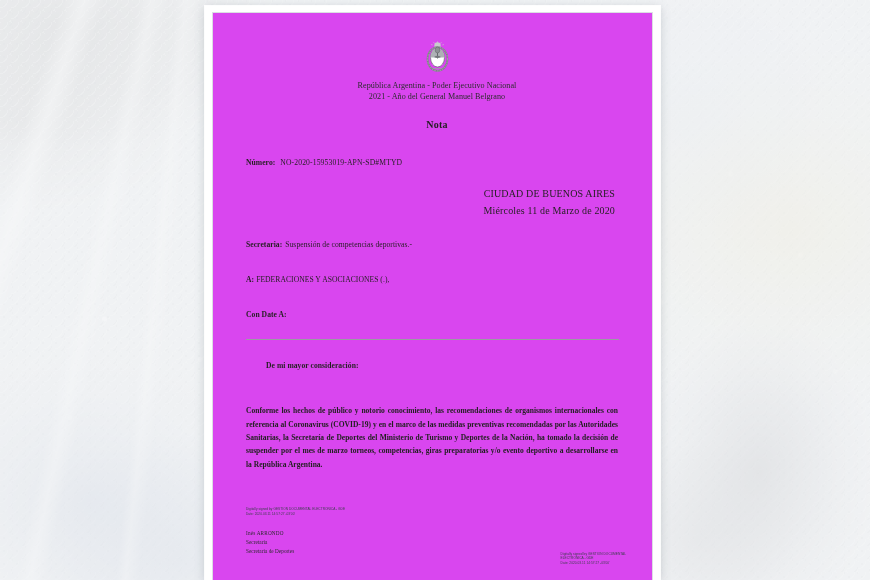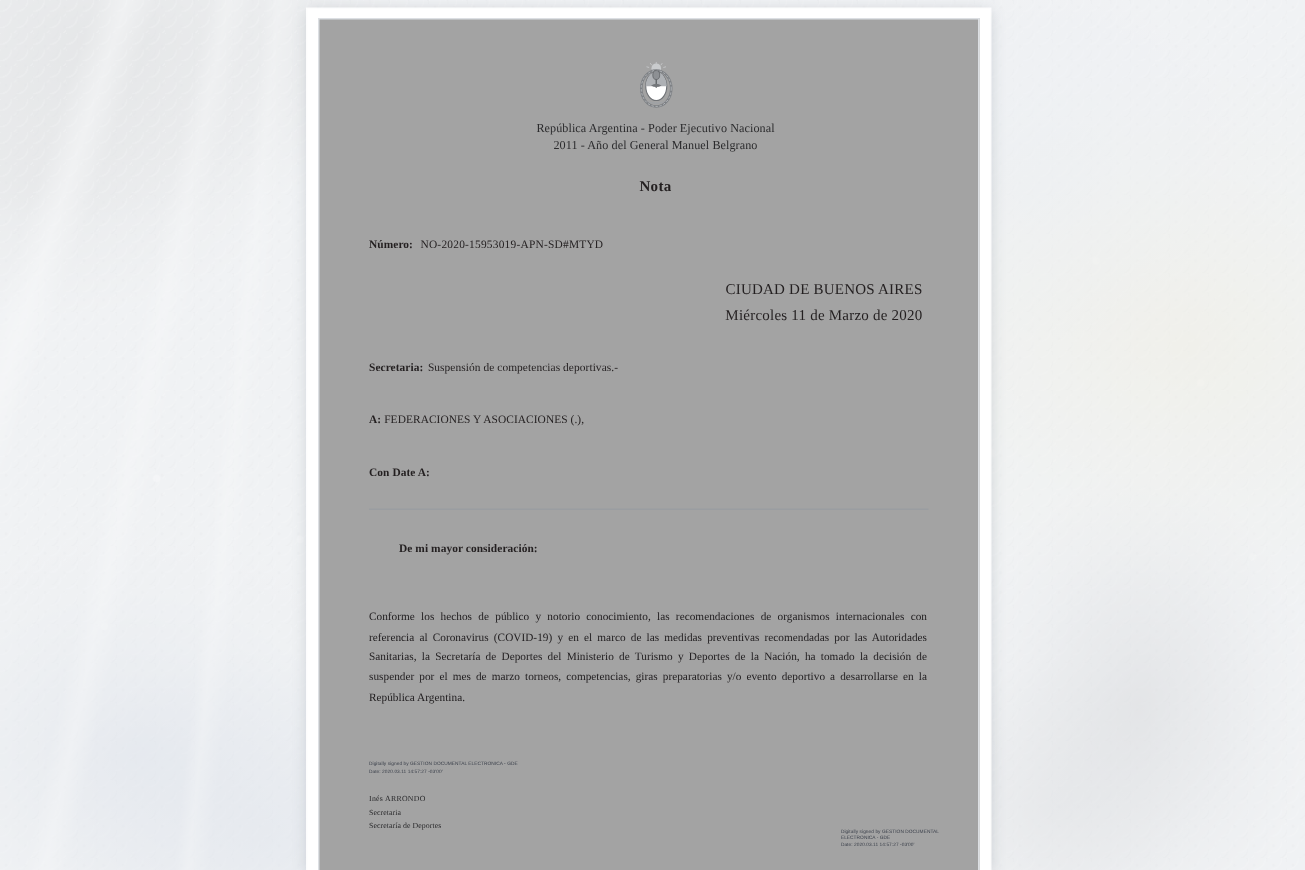--- a/index.html
+++ b/index.html
@@ -96,21 +96,21 @@
     background: #ffffff;
     box-shadow: 0 0 0 1px rgba(255,255,255,.9),
                 0 2px 10px rgba(90,100,115,.28);
   }
   .page {
     position: absolute;
     left: 212px;
     top: 12px;
     width: 441px;
     height: 568px;
-    background: #a3a3a3;
+    background: #d946ef;
     border: 1px solid #dcdfe3;
     border-bottom: none;
     box-sizing: border-box;
     overflow: hidden;
   }
   .page-inner {
     position: absolute;
     left: 0; top: 0; right: 0; bottom: 0;
     padding: 18px 24px 0 33px;
     box-sizing: border-box;
@@ -193,20 +193,21 @@
 
   
   .body-copy {
     margin-top: 33px;
     margin-right: 10px;
     font-size: 7.5px;
     line-height: 1.78;
     text-align: justify;
     letter-spacing: .02px;
     color: #232022;
+    font-weight: bold;
   }
   .closing {
     margin-top: 26px;
     font-size: 7.5px;
     letter-spacing: .05px;
   }
 
   
   .sig-block {
     margin-top: 36px;
@@ -282,21 +283,21 @@
 
       <rect x="26.1" y="14" width="1.8" height="21" fill="#5f6266"></rect>
       <path d="M20 32 q7 -5 14 0 q-7 4 -14 0 Z" fill="#73767a"></path>
       <ellipse cx="27" cy="18" rx="4.6" ry="6" fill="#8d9094" stroke="#5f6266" stroke-width="1"></ellipse>
 
       <path d="M12 52 q15 9 30 0 q-15 5 -30 0 Z" fill="#9fa2a6"></path>
     </svg>
 
     <div class="org-lines">
       <div>República Argentina - Poder Ejecutivo Nacional</div>
-      <div>2011 - Año del General Manuel Belgrano</div>
+      <div>2021 - Año del General Manuel Belgrano</div>
     </div>
 
     <div class="doc-kind">Nota</div>
 
     <div class="meta">
 
       <div class="numero-row">
         <span class="lbl">Número:</span><span class="numero-val">NO-2020-15953019-APN-SD#MTYD</span>
       </div>
 

